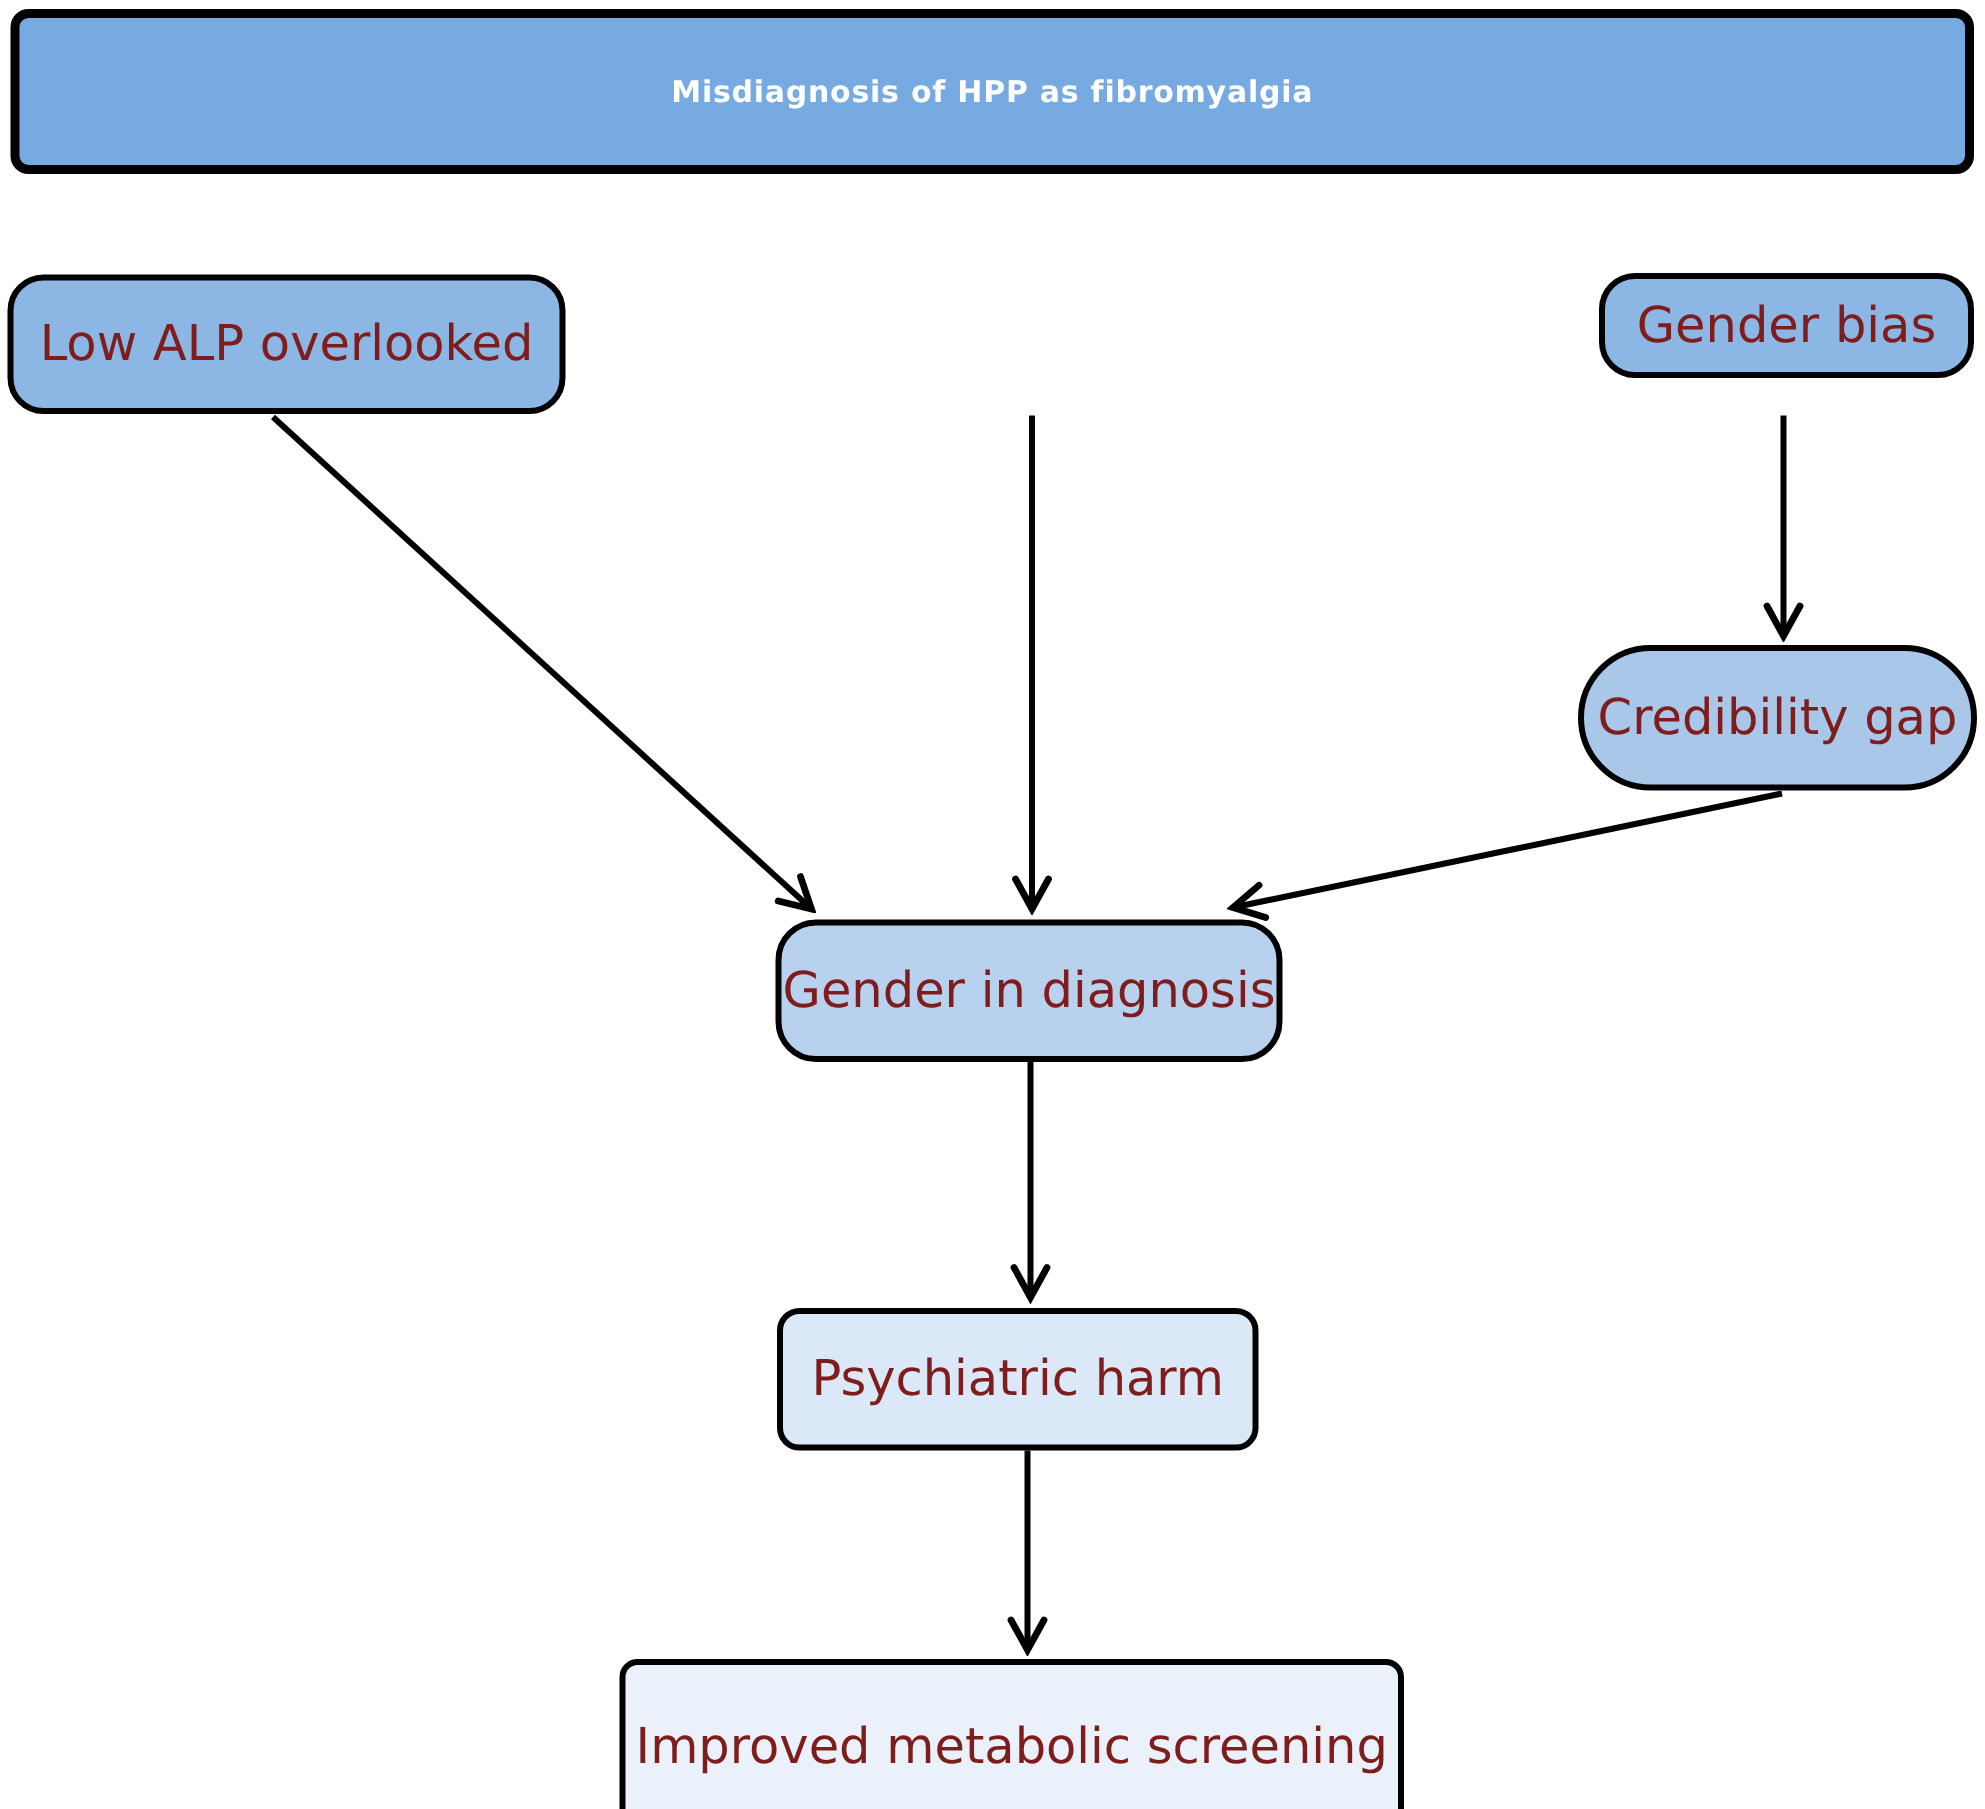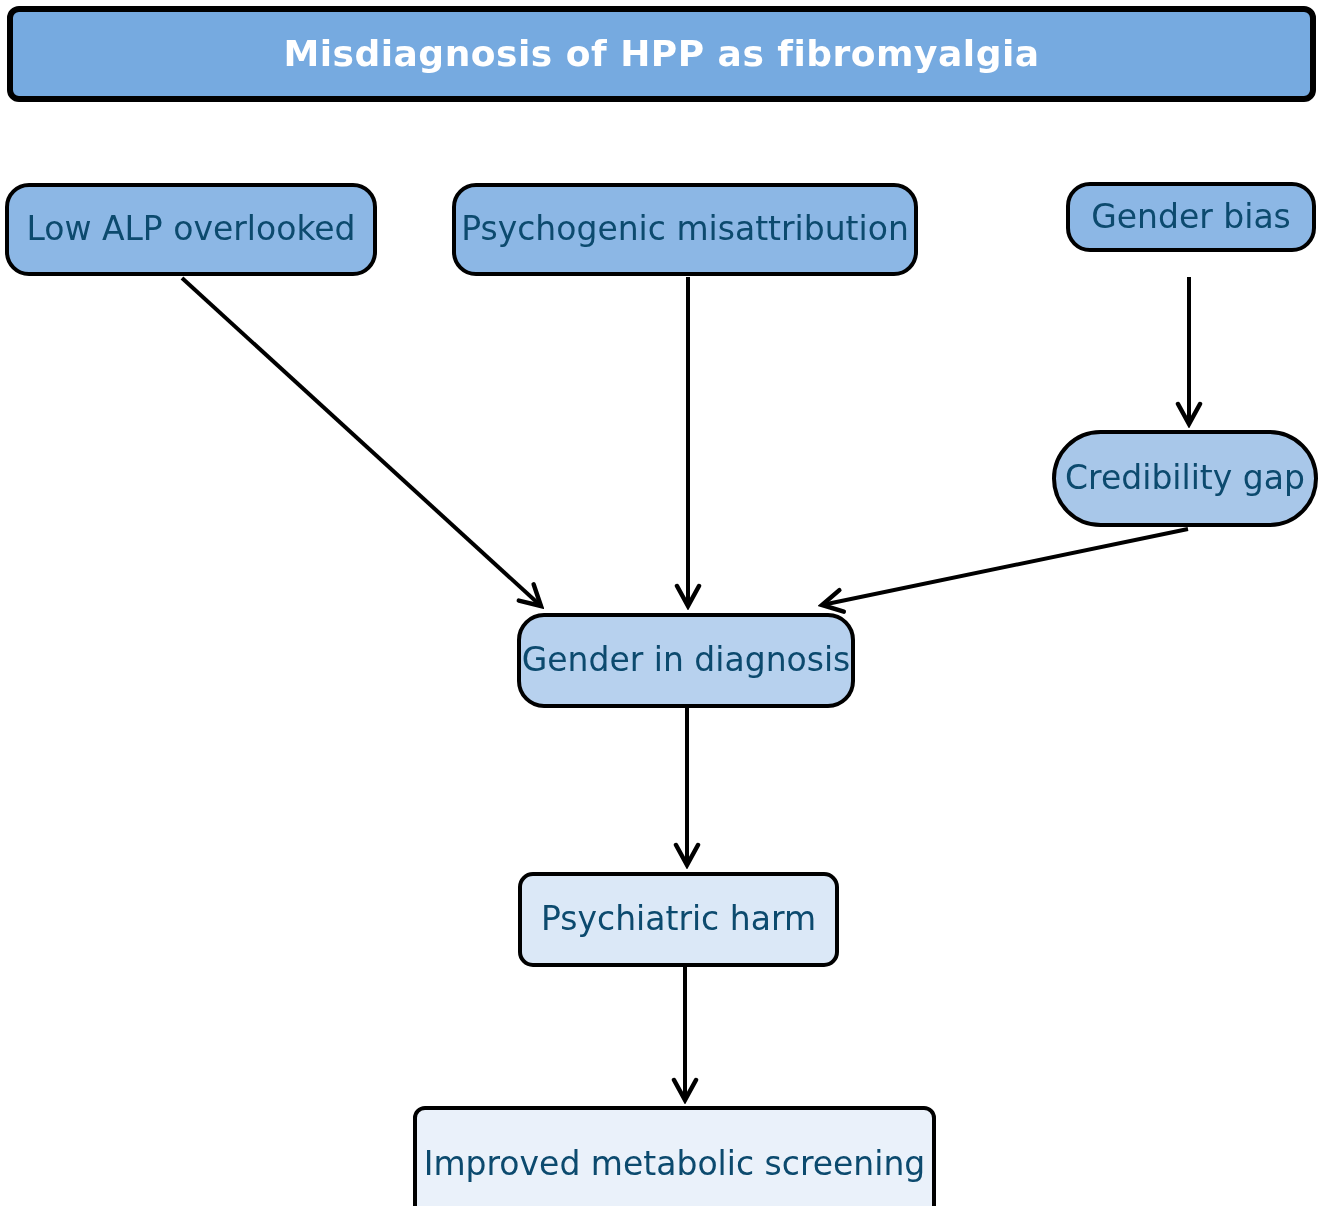--- a/index.html
+++ b/index.html
@@ -13,35 +13,35 @@
   }
   .stage { position: absolute; inset: 0; width: 1323px; height: 1206px; }
   svg.edges { position: absolute; left: 0; top: 0; z-index: 1; }
   .node {
     position: absolute;
     z-index: 2;
     display: flex;
     align-items: center;
     justify-content: center;
     text-align: center;
-    color: #0c4a6e;
+    color: #7f1d1d;
     font-size: 33px;
     border: 4px solid #000000;
     background: #8cb7e5;
   }
   .node span { display: block; line-height: 1.1; }
 
   .node.header {
-    left: 7px; top: 6px; width: 1309px; height: 96px;
+    left: 7px; top: 6px; width: 1309px; height: 110px;
     border-radius: 12px;
     border-width: 6px;
     background: #76aae0;
     color: #ffffff;
     font-weight: bold;
-    font-size: 36px;
+    font-size: 20px;
     letter-spacing: 0.5px;
   }
   .node.low-alp     { left: 5px;    top: 183px; width: 372px; height: 93px; border-radius: 24px; background: #8cb7e5; }
   .node.psychogenic { left: 452px;  top: 183px; width: 466px; height: 93px; border-radius: 24px; background: #8cb7e5; }
   .node.gender      { left: 1066px; top: 182px; width: 250px; height: 70px; border-radius: 24px; background: #8cb7e5; }
   .node.credibility { left: 1052px; top: 430px; width: 266px; height: 97px; border-radius: 49px; background: #a8c7e9; }
   .node.delay       { left: 517px;  top: 613px; width: 338px; height: 95px; border-radius: 27px; background: #b7d1ee; }
   .node.psychiatric { left: 518px;  top: 872px; width: 321px; height: 95px; border-radius: 15px; background: #dbe8f7; text-align: right; }
   .node.improved    { left: 413px;  top: 1106px; width: 523px; height: 116px; border-radius: 12px; background: #eaf1fa; }
 </style>
@@ -65,23 +65,20 @@
   </svg>
 
   <div class="node header">
     <span>Misdiagnosis of HPP as fibromyalgia</span>
   </div>
 
   <div class="node low-alp">
     <span>Low ALP overlooked</span>
   </div>
 
-  <div class="node psychogenic">
-    <span>Psychogenic misattribution</span>
-  </div>
 
   <div class="node gender">
     <span>Gender bias</span>
   </div>
 
   <div class="node credibility">
     <span>Credibility gap</span>
   </div>
 
   <div class="node delay">

